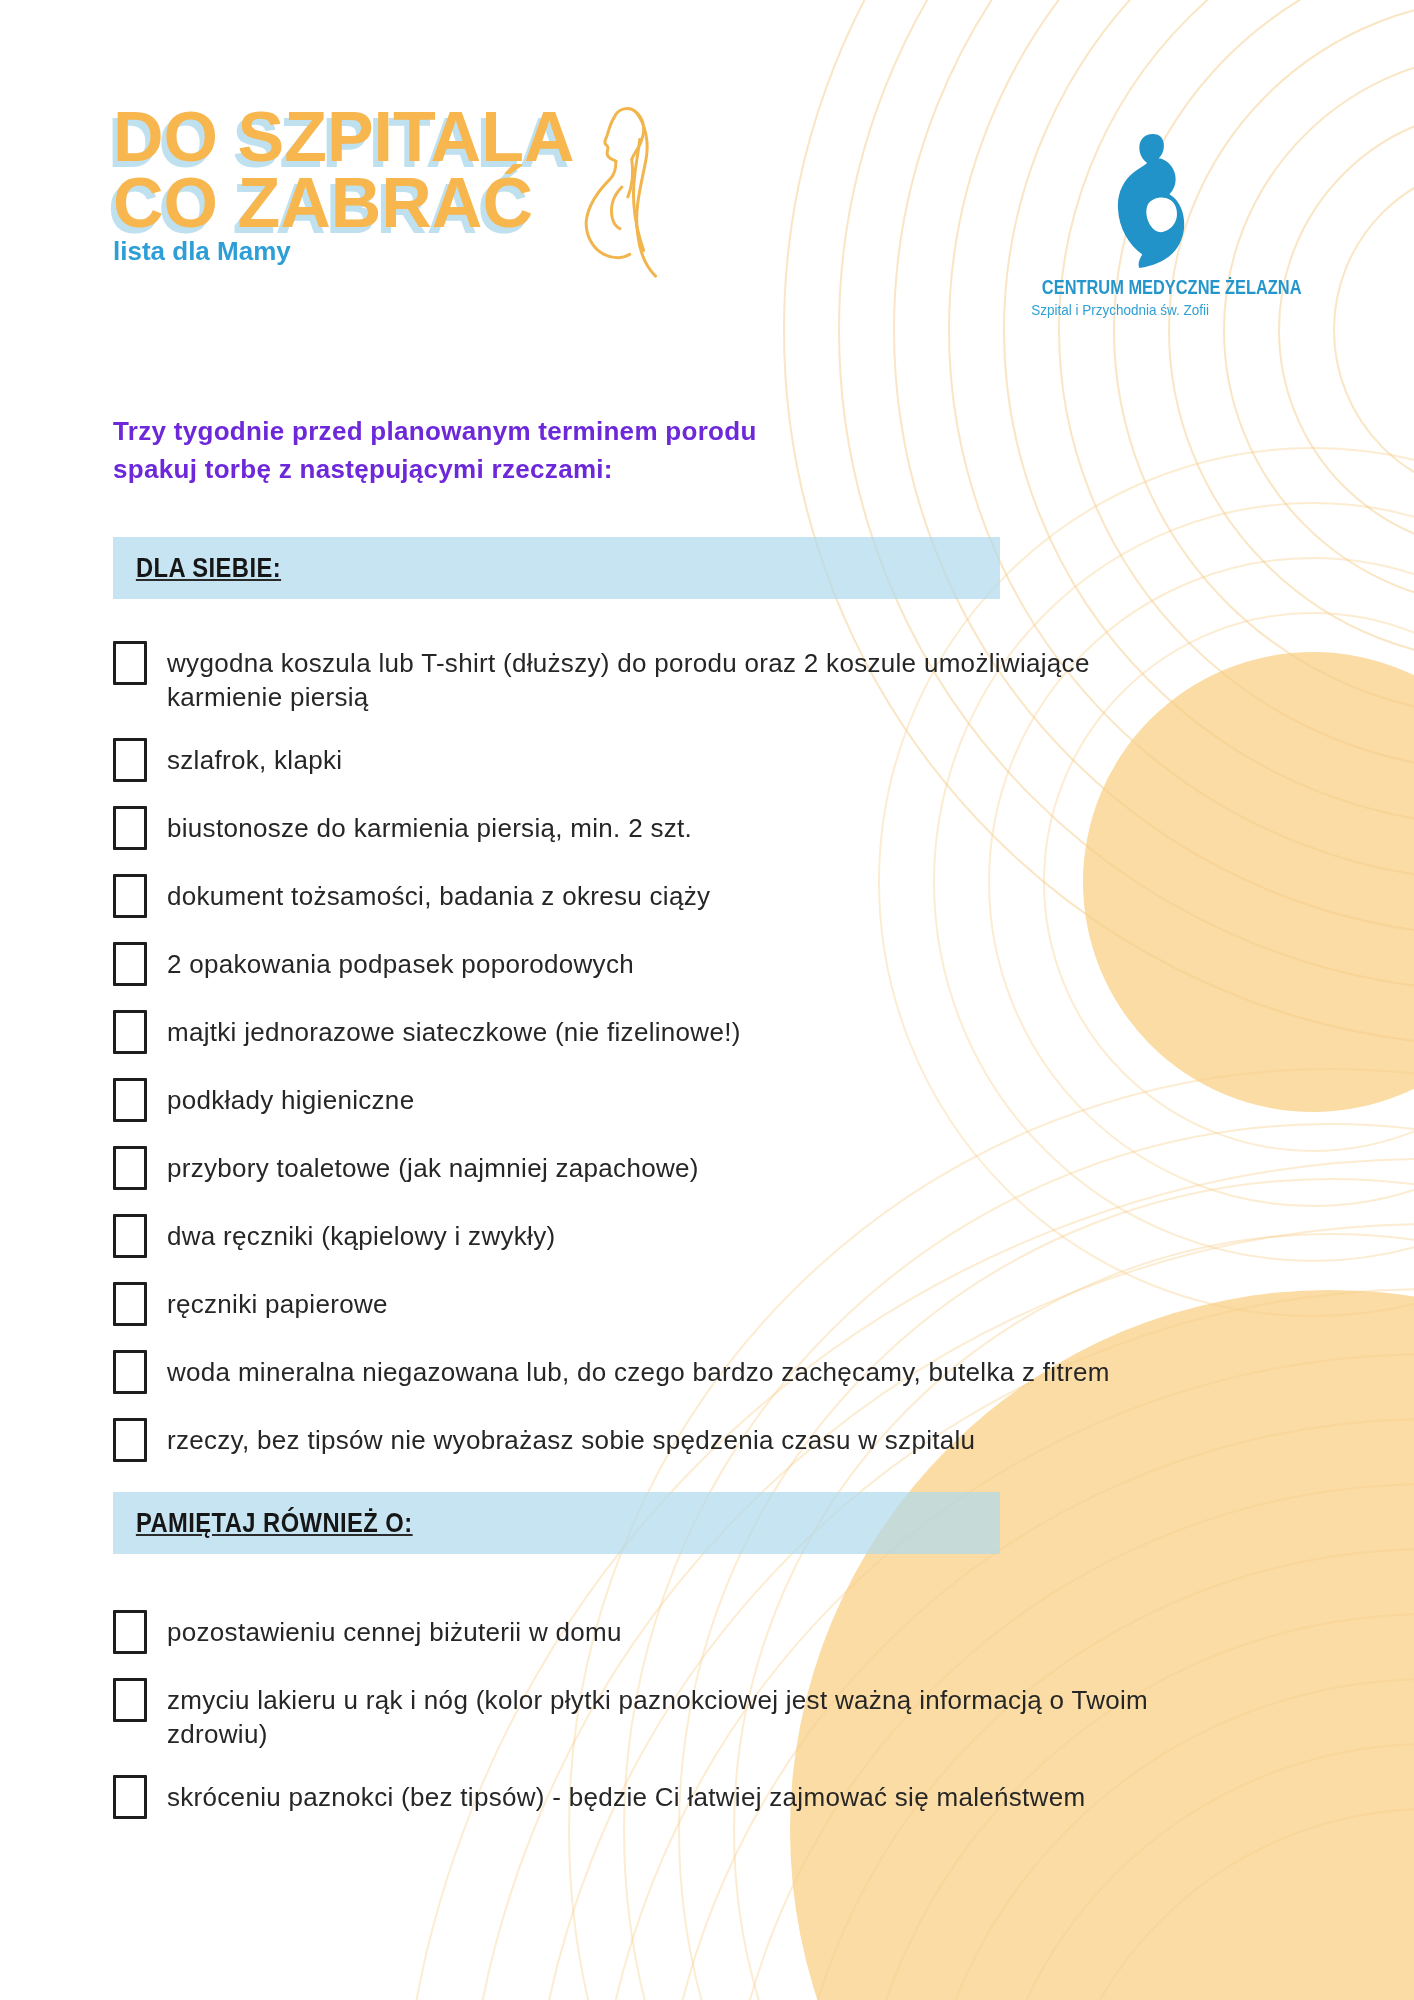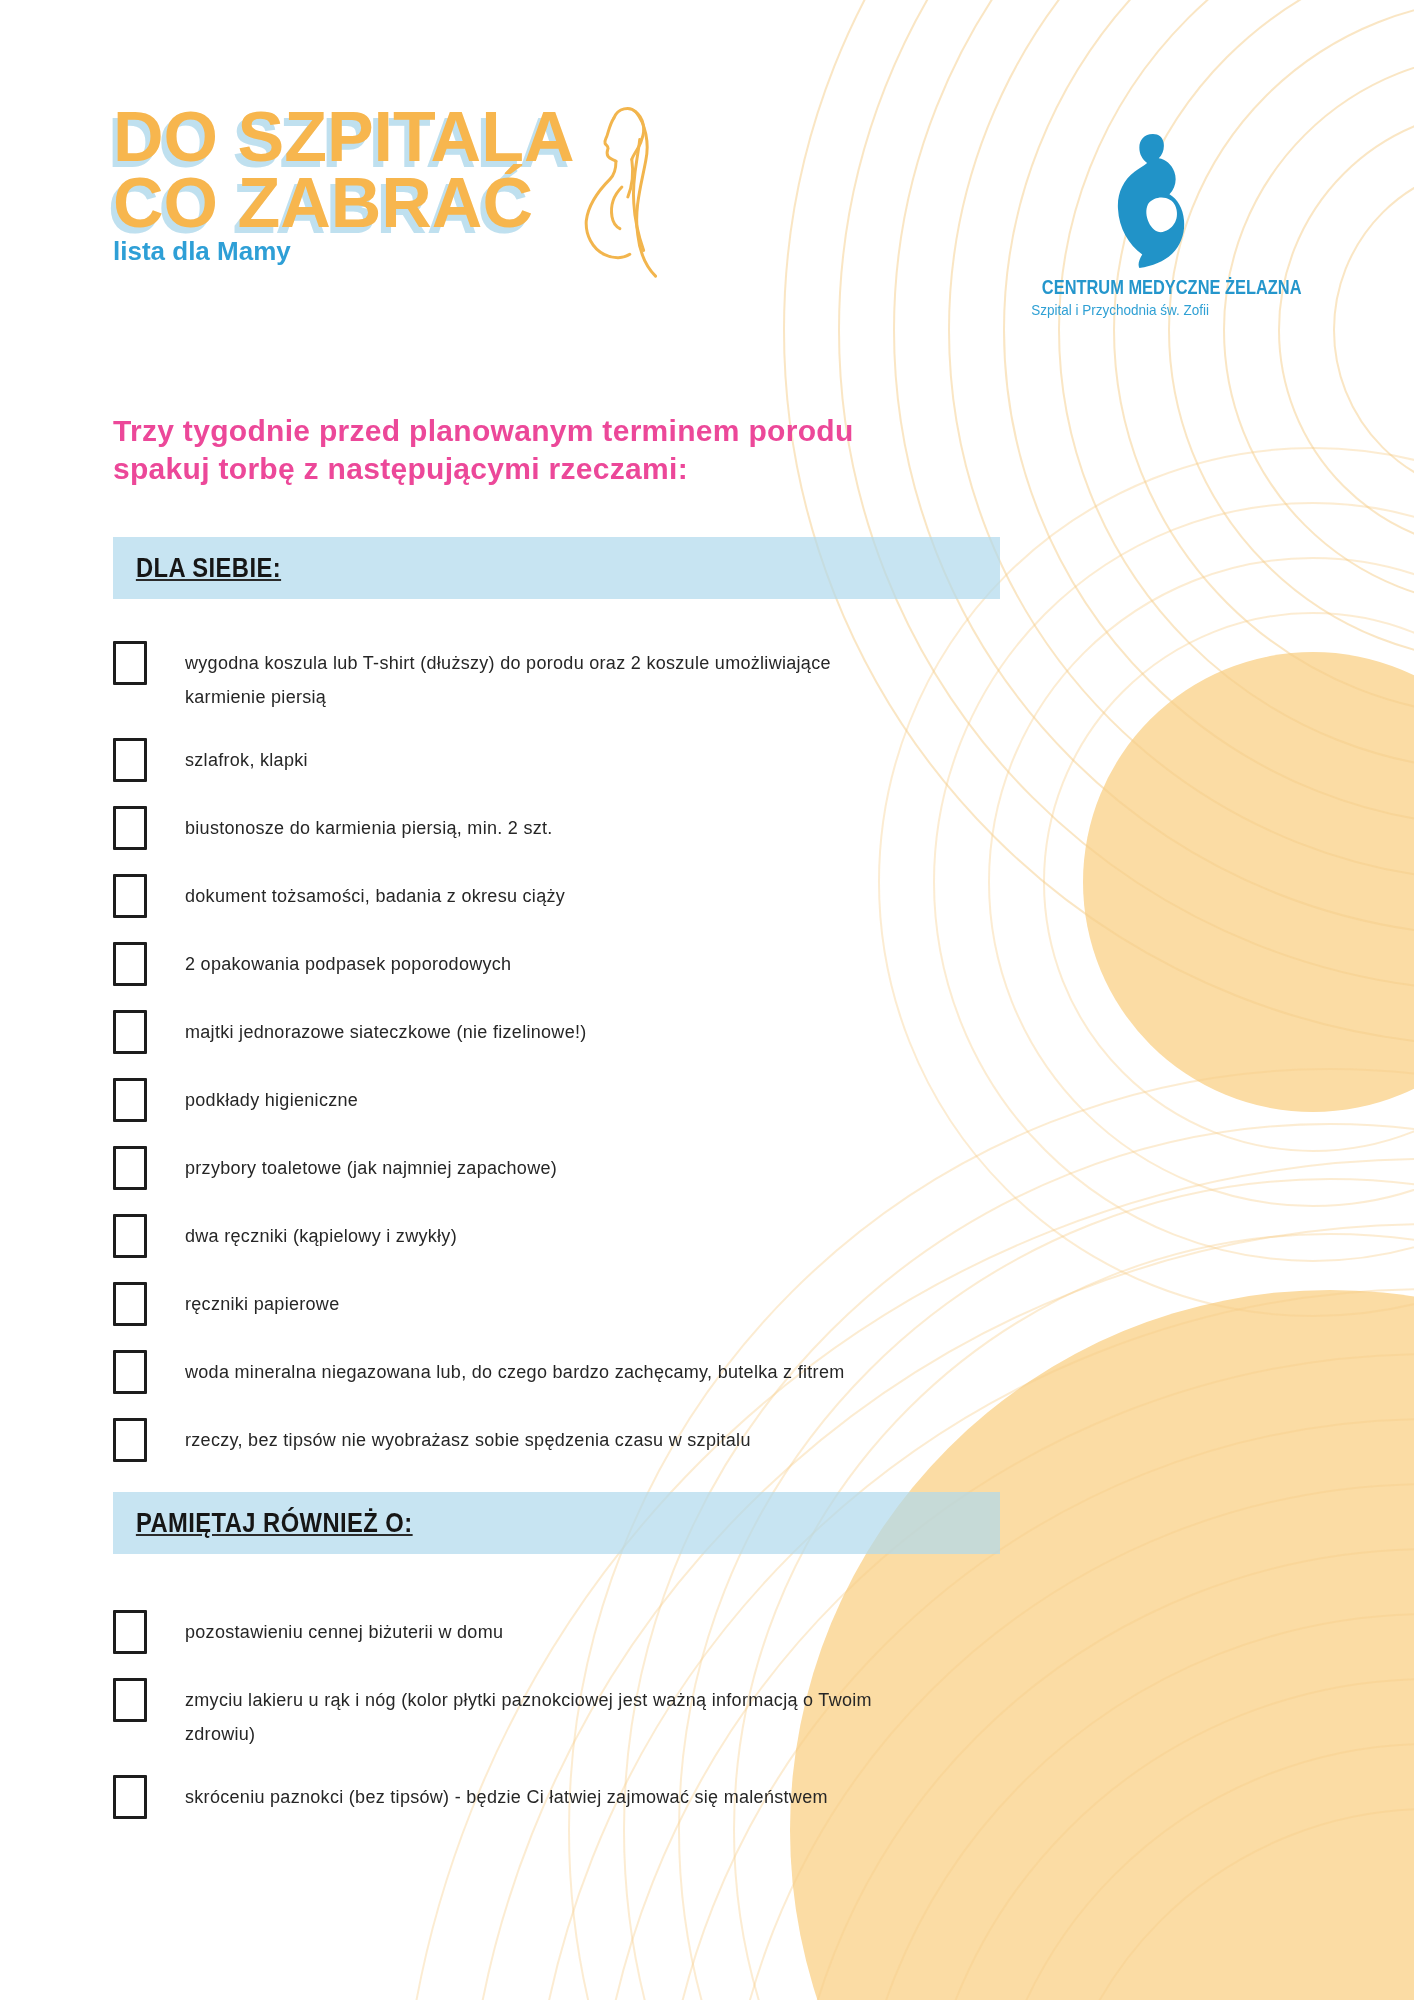--- a/index.html
+++ b/index.html
@@ -38,21 +38,21 @@
   .logo-name{
     margin-top:8px;font-size:20px;font-weight:700;color:#2496CC;white-space:nowrap;
     transform:scaleX(.82);transform-origin:center;
   }
   .logo-tagline{
     margin-top:2px;font-size:15px;font-weight:400;color:#2FA0D4;white-space:nowrap;
     transform:scaleX(.9);transform-origin:center;
   }
   .intro{
     position:absolute;left:113px;top:412px;
-    font-size:30px;font-weight:700;line-height:38px;color:#ec4899;
+    font-size:26px;font-weight:700;line-height:38px;color:#6d28d9;
     white-space:pre-line;letter-spacing:.3px;
   }
   .band{
     position:absolute;left:113px;width:887px;height:62px;
     background:rgba(175,216,236,.7);
     display:flex;align-items:center;text-decoration:underline;
   }
   .band-1{top:537px;}
   .band-2{top:1492px;}
   .band-label{
@@ -63,22 +63,22 @@
   .checklist{position:absolute;left:113px;width:1080px;}
   .list-1{top:641px;}
   .list-2{top:1610px;}
   .check-row{display:flex;align-items:flex-start;margin-bottom:24px;min-height:44px;}
   .checkbox{
     flex:0 0 34px;width:34px;height:44px;margin-top:0;
     background:#ffffff;border:3px solid #1d1d1d;border-radius:1px;
     box-sizing:border-box;
   }
   .row-text{
-    margin-left:38px;padding-top:5px;max-width:1000px;
-    font-size:18px;line-height:34px;font-weight:400;color:#262626;
+    margin-left:20px;padding-top:5px;max-width:1000px;
+    font-size:26px;line-height:34px;font-weight:400;color:#262626;
     letter-spacing:.3px;white-space:pre-line;
   }
 </style>
 </head>
 <body>
 
 <div class="page">
 
   <div class="decor" aria-hidden="true">
     <div class="blob blob-mid"></div>

